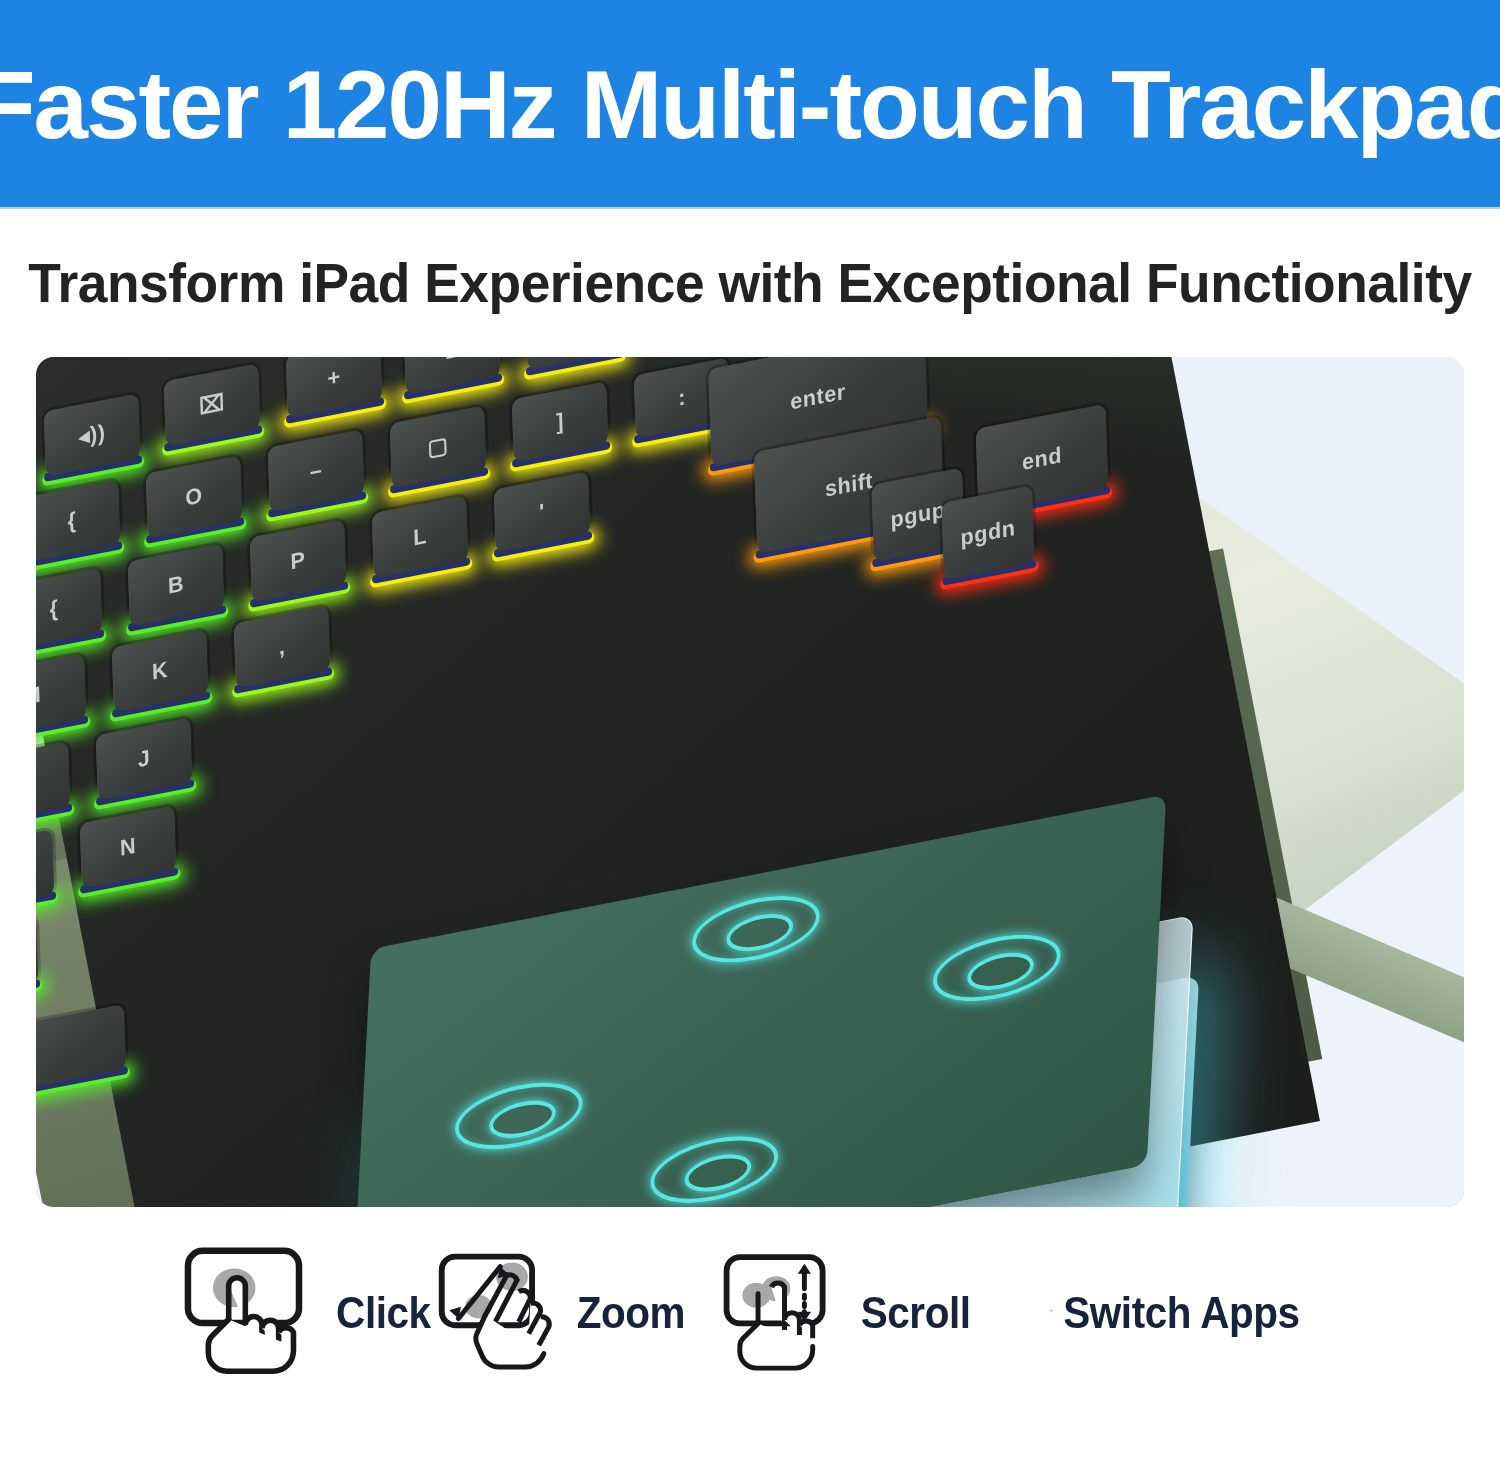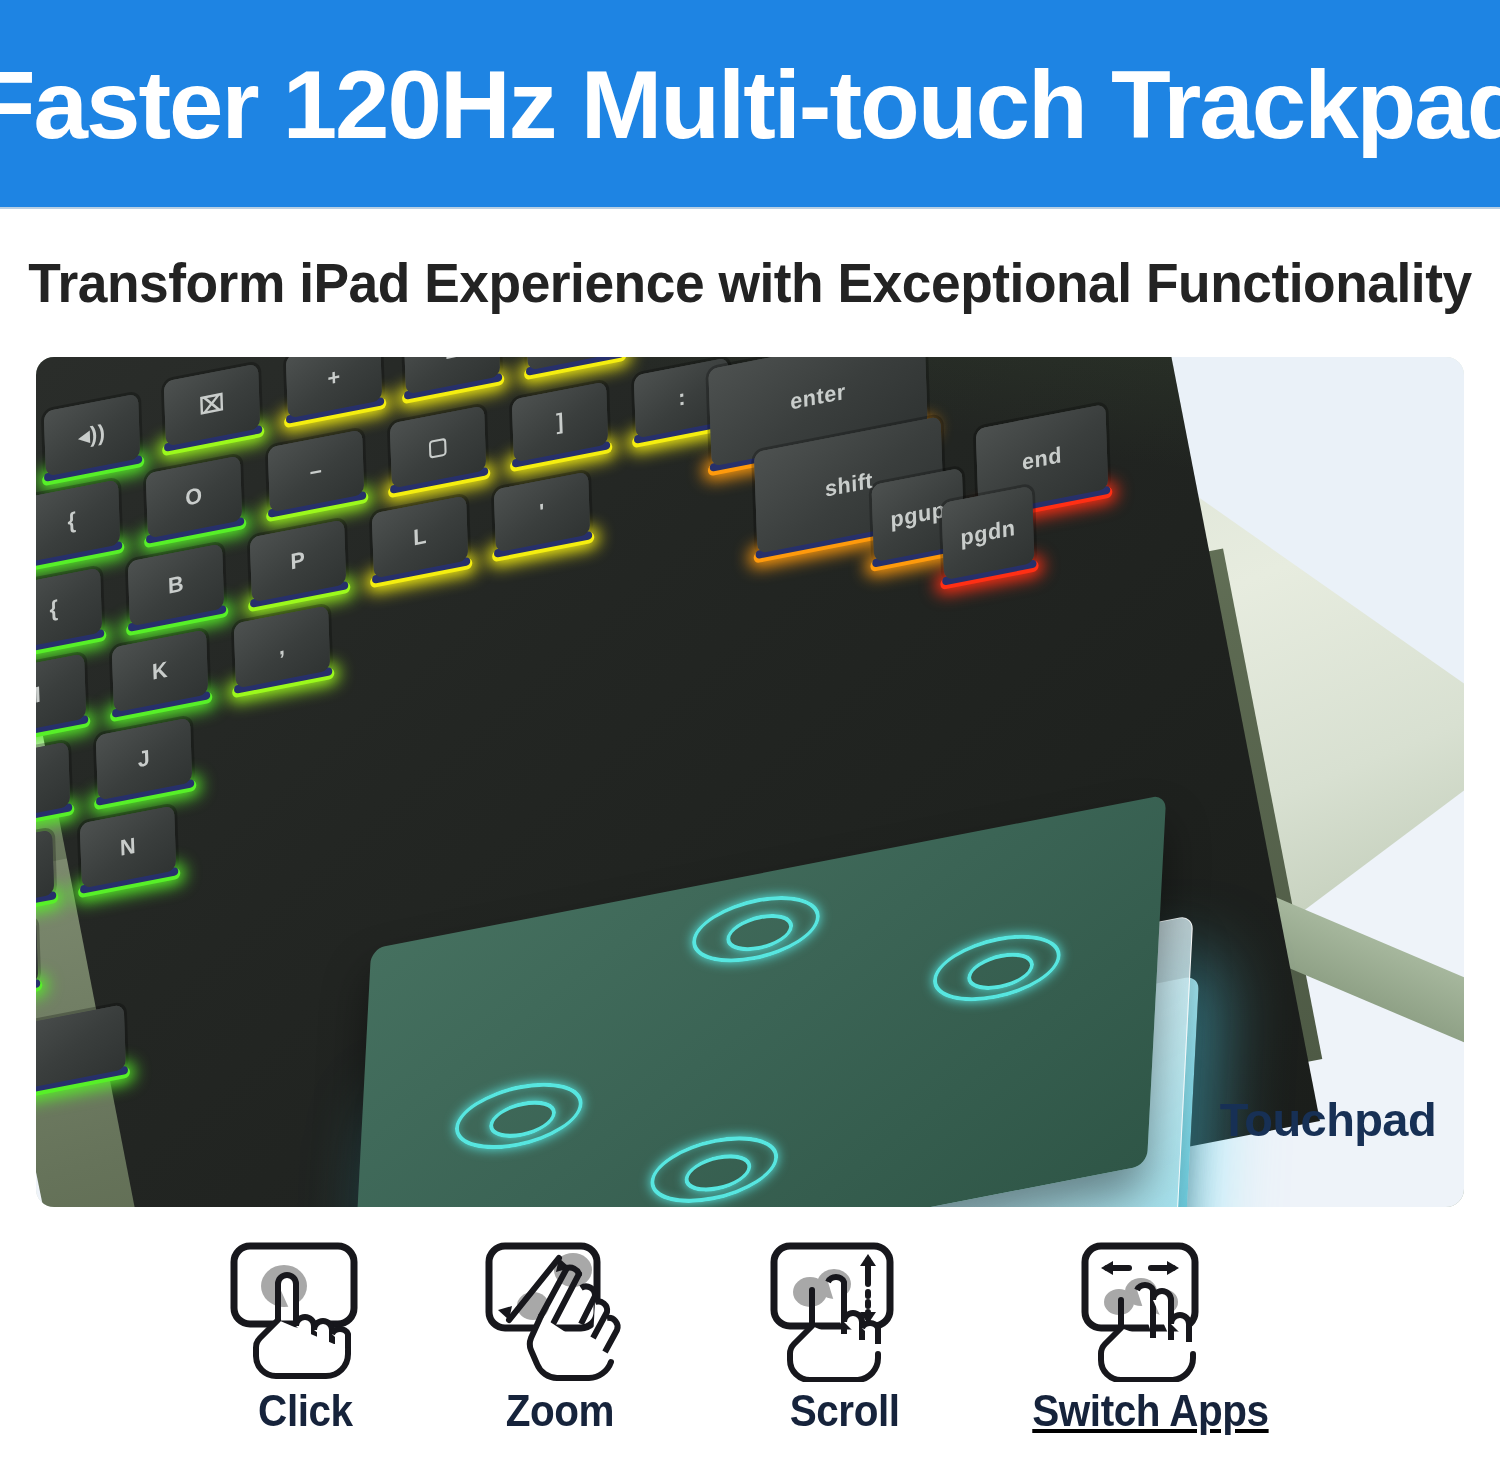--- a/index.html
+++ b/index.html
@@ -212,35 +212,35 @@
     letter-spacing:-0.6px;
     text-align:left;
   }
 
   
   .gestures {
     position:absolute; left:0; top:1240px; width:1500px; height:221px;
   }
   .gesture {
     position:absolute; top:0; width:260px;
-    display:flex; flex-direction:column; align-items:center;
+    display:flex; align-items:center;
   }
   .gesture svg { display:block; }
   .gesture-label {
     margin-top:4px;
     color:#16233b;
     font-weight:700; font-size:44px;
     letter-spacing:-0.5px;
     white-space:nowrap;
     transform:scaleX(0.92);
   }
   .g0 { left:175px; }
   .g1 { left:430px; }
   .g2 { left:715px; }
-  .g3 { left:1020px;text-decoration:underline; }
+  .g3 { left:1050px; }
 </style>
 </head>
 <body>
 
 <div class="page">
 
   <div class="banner">
     <div class="banner-title">Faster 120Hz Multi-touch Trackpad</div>
   </div>
   <div class="banner-edge"></div>
@@ -379,21 +379,20 @@
     <div class="layer layer-glass"></div>
 
     <div class="layer layer-top">
       <div class="touch-ring" style="left:330px; top:24px;"></div>
       <div class="touch-ring" style="left:580px; top:108px;"></div>
       <div class="touch-ring" style="left:96px;  top:162px;"></div>
       <div class="touch-ring" style="left:300px; top:252px;"></div>
     </div>
 
     <div class="callout">
-      <div>Touchpad</div>
     </div>
   </div>
 
   <div class="gestures">
 
     <div class="gesture g0">
       <svg width="170" height="142" viewBox="0 0 170 142">
         <rect x="14" y="6" width="120" height="78" rx="16" fill="#fff" stroke="#17171c" stroke-width="7"></rect>
         <ellipse cx="64" cy="46" rx="23" ry="21" fill="#a8a8a8"></ellipse>
         <path d="M58 44 v44 M58 44 a9 9 0 0 1 18 0 v40" fill="#fff" stroke="#17171c" stroke-width="6" stroke-linecap="round" stroke-linejoin="round"></path>

